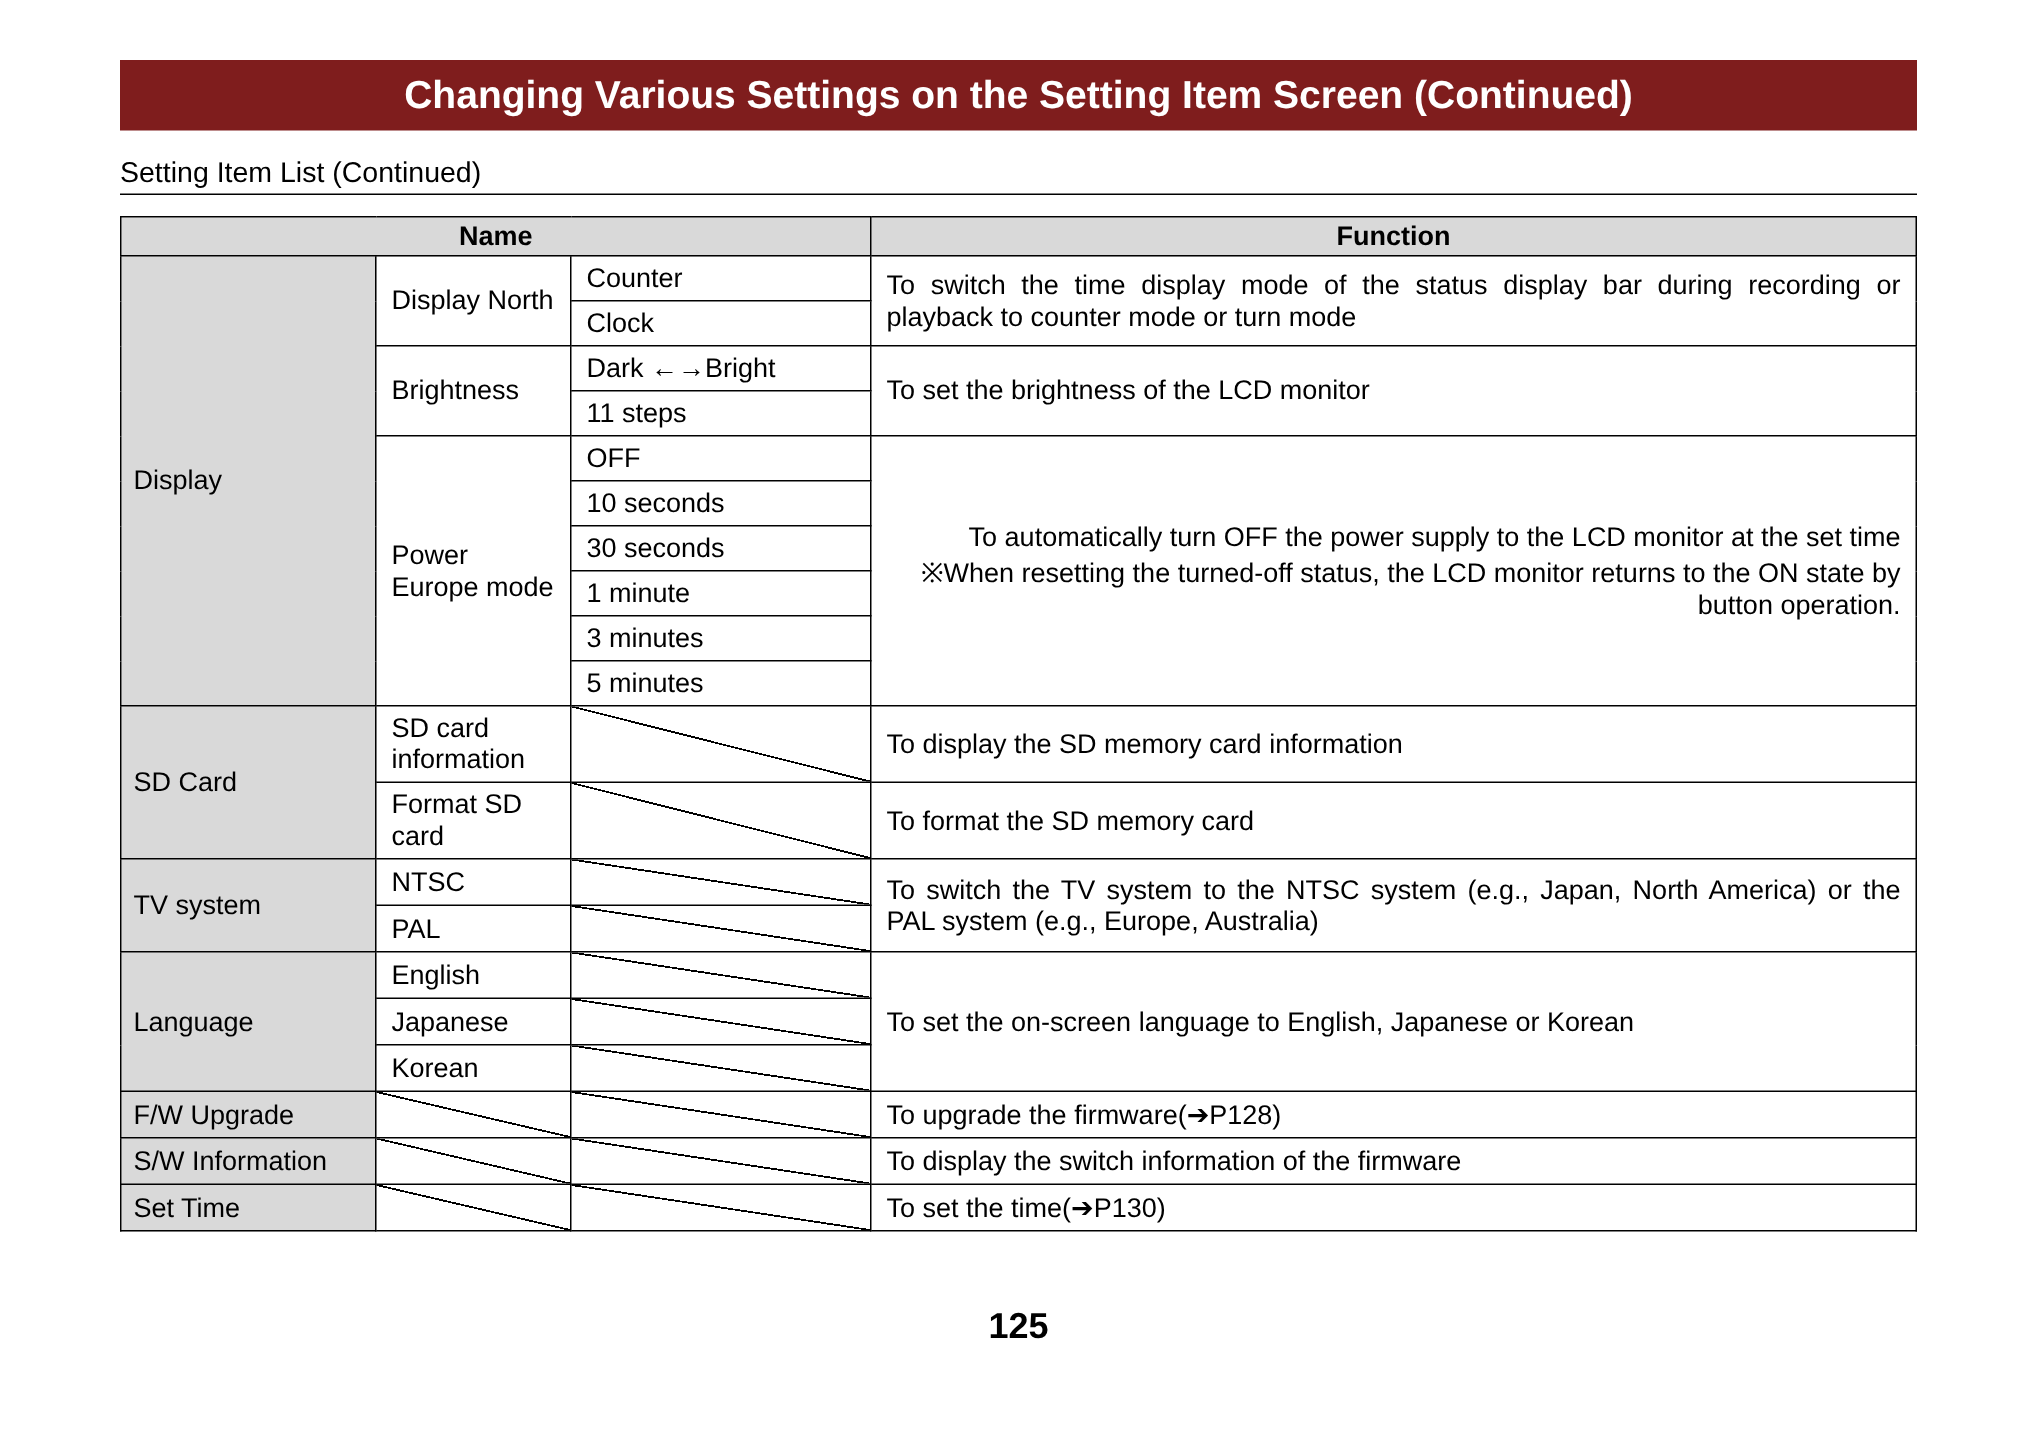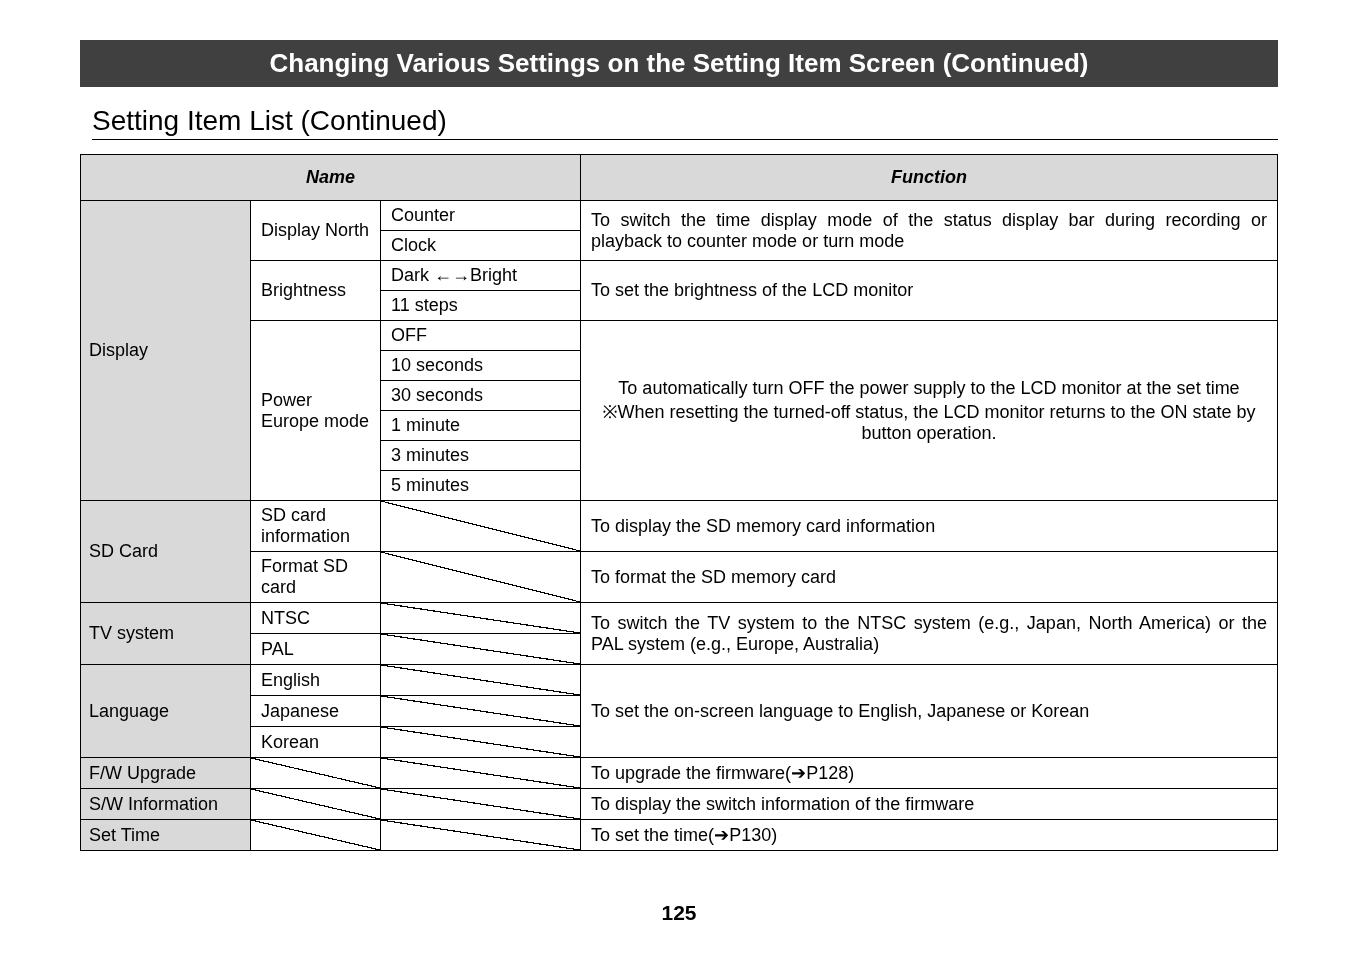--- a/index.html
+++ b/index.html
@@ -7,52 +7,51 @@
     padding: 0;
     font-family: Arial, Helvetica, sans-serif;
     background: #fff;
     color: #000;
     width: 1358px;
   }
   .page {
     padding: 40px 80px;
   }
   .title-bar {
-    background: #404040;
+    background: #7f1d1d;
     color: #fff;
     font-weight: bold;
     font-size: 26px;
     padding: 8px 18px;
     margin-bottom: 18px;
     text-align: center;
   }
   .subtitle {
-    font-size: 28px;
+    font-size: 19px;
     font-weight: normal;
-    margin: 0 0 10px 12px;
+    margin: 0 0 10px 0;
     padding-bottom: 2px;
     border-bottom: 1px solid #000;
   }
   .tbl {
     width: 100%;
     border-collapse: collapse;
     table-layout: fixed;
     margin-top: 14px;
   }
   .tbl th, .tbl td {
     border: 1px solid #000;
     vertical-align: middle;
     font-size: 18px;
   }
   .tbl th {
     background: #d9d9d9;
     text-align: center;
-    padding: 12px 4px;
+    padding: 2px 4px;
     font-weight: bold;
-    font-style: italic;
   }
   .col-cat { width: 170px; }
   .col-sub { width: 130px; }
   .col-opt { width: 200px; }
   .tbl td.cat {
     background: #d9d9d9;
     font-weight: normal;
     padding: 4px 8px;
   }
   .tbl td.sub, .tbl td.opt, .tbl td.fn {
@@ -68,21 +67,21 @@
   }
   td.diag-cell::after {
     content:"";
     position:absolute;
     left:0; top:0; right:0; bottom:0;
     background: linear-gradient(to top right, transparent calc(50% - 0.6px), #000 calc(50% - 0.6px), #000 calc(50% + 0.6px), transparent calc(50% + 0.6px));
   }
   .page-number {
     text-align: center;
     font-weight: bold;
-    font-size: 21px;
+    font-size: 24px;
     margin-top: 50px;
   }
 </style>
 </head>
 <body>
 
 <div class="page">
   <div class="title-bar">
     <span>Changing Various Settings on the Setting Item Screen (Continued)</span>
   </div>
@@ -118,21 +117,21 @@
         <td class="opt">Dark ←→Bright</td>
         <td class="fn" rowspan="2">To set the brightness of the LCD monitor</td>
       </tr>
       <tr>
         <td class="opt">11 steps</td>
       </tr>
 
       <tr>
         <td class="sub" rowspan="6">Power Europe mode</td>
         <td class="opt">OFF</td>
-        <td class="fn" rowspan="6" style="white-space: pre-line; text-align:center;">To automatically turn OFF the power supply to the LCD monitor at the set time
+        <td class="fn" rowspan="6" style="white-space: pre-line; text-align:right;">To automatically turn OFF the power supply to the LCD monitor at the set time
 ※When resetting the turned-off status, the LCD monitor returns to the ON state by button operation.</td>
       </tr>
       <tr>
           <td class="opt">10 seconds</td>
         </tr>
       <tr>
           <td class="opt">30 seconds</td>
         </tr>
       <tr>
           <td class="opt">1 minute</td>

